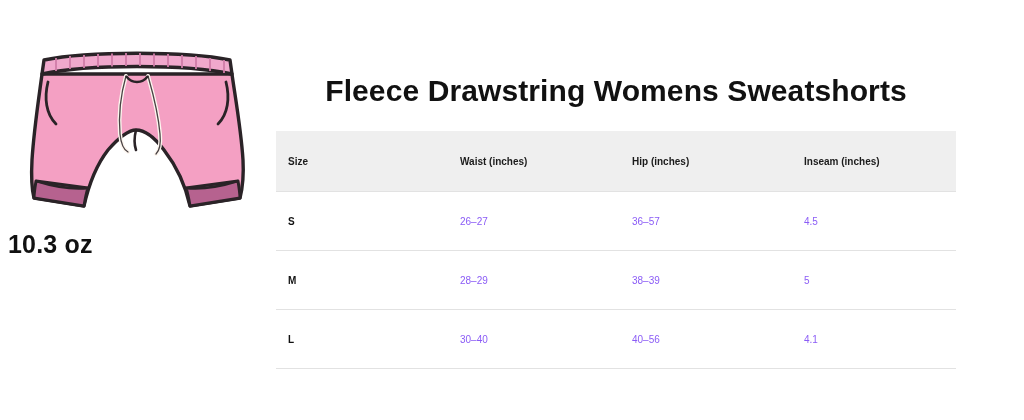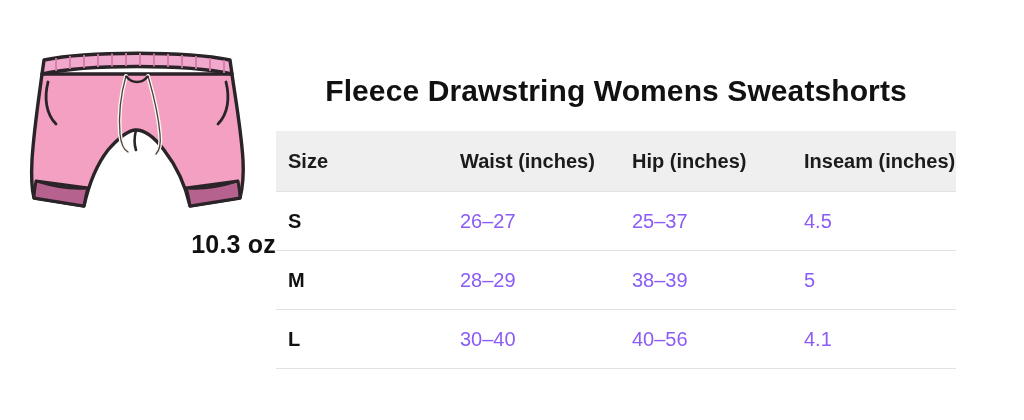--- a/index.html
+++ b/index.html
@@ -32,24 +32,24 @@
   }
   .product-illustration {
     position: absolute;
     left: 18px;
     top: 38px;
     width: 240px;
     height: 175px;
   }
   .weight-label {
     position: absolute;
-    left: 0;
+    left: 8px;
     top: 230px;
     width: 276px;
-    text-align: right;
+    text-align: left;
     font-size: 25px;
     font-weight: bold;
     letter-spacing: 0.2px;
     color: #111111;
   }
 
   
   .content-panel {
     flex: 1 1 auto;
     height: 420px;
@@ -66,21 +66,21 @@
     color: #111111;
     letter-spacing: 0.1px;
   }
   .size-table {
     position: absolute;
     left: 0;
     top: 131px;
     width: 680px;
     border-collapse: collapse;
     table-layout: fixed;
-    font-size: 20px;
+    font-size: 10px;
   }
   .size-table th,
   .size-table td {
     text-align: left;
     padding: 0 0 0 12px;
     height: 58px;
     vertical-align: middle;
     border-bottom: 1px solid #e2e2e2;
     color: #8b5cf6;
     font-weight: normal;
@@ -175,21 +175,21 @@
           <th>Size</th>
           <th>Waist (inches)</th>
           <th>Hip (inches)</th>
           <th>Inseam (inches)</th>
         </tr>
       </thead>
       <tbody>
         <tr>
           <td>S</td>
           <td>26–27</td>
-          <td>25–37</td>
+          <td>36–57</td>
           <td>4.5</td>
         </tr>
         <tr>
           <td>M</td>
           <td>28–29</td>
           <td>38–39</td>
           <td>5</td>
         </tr>
         <tr>
           <td>L</td>

